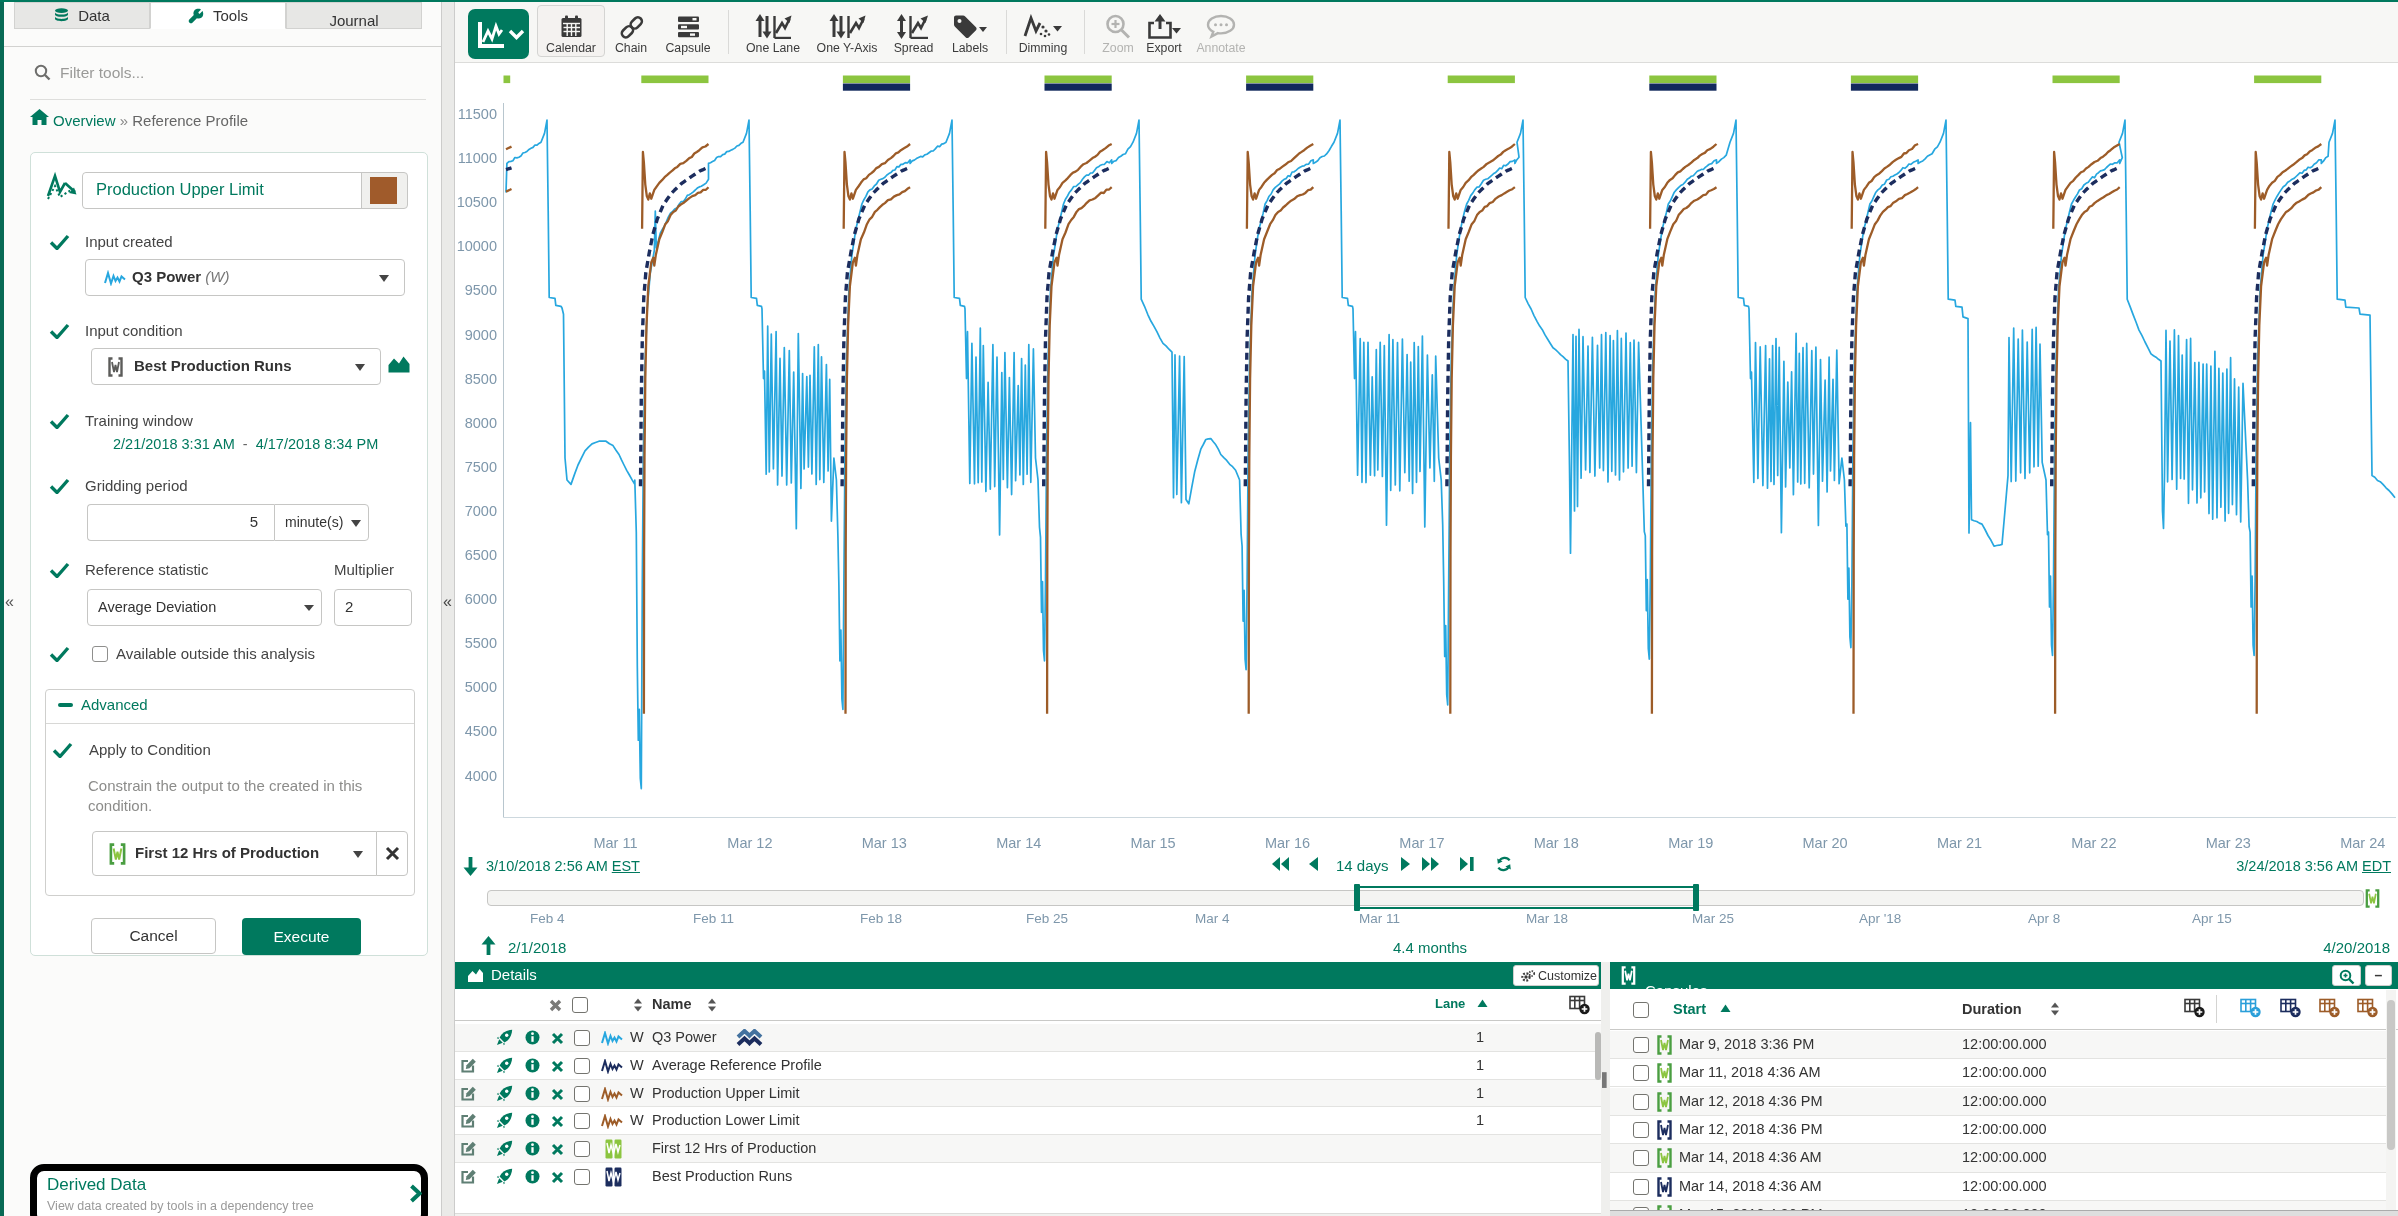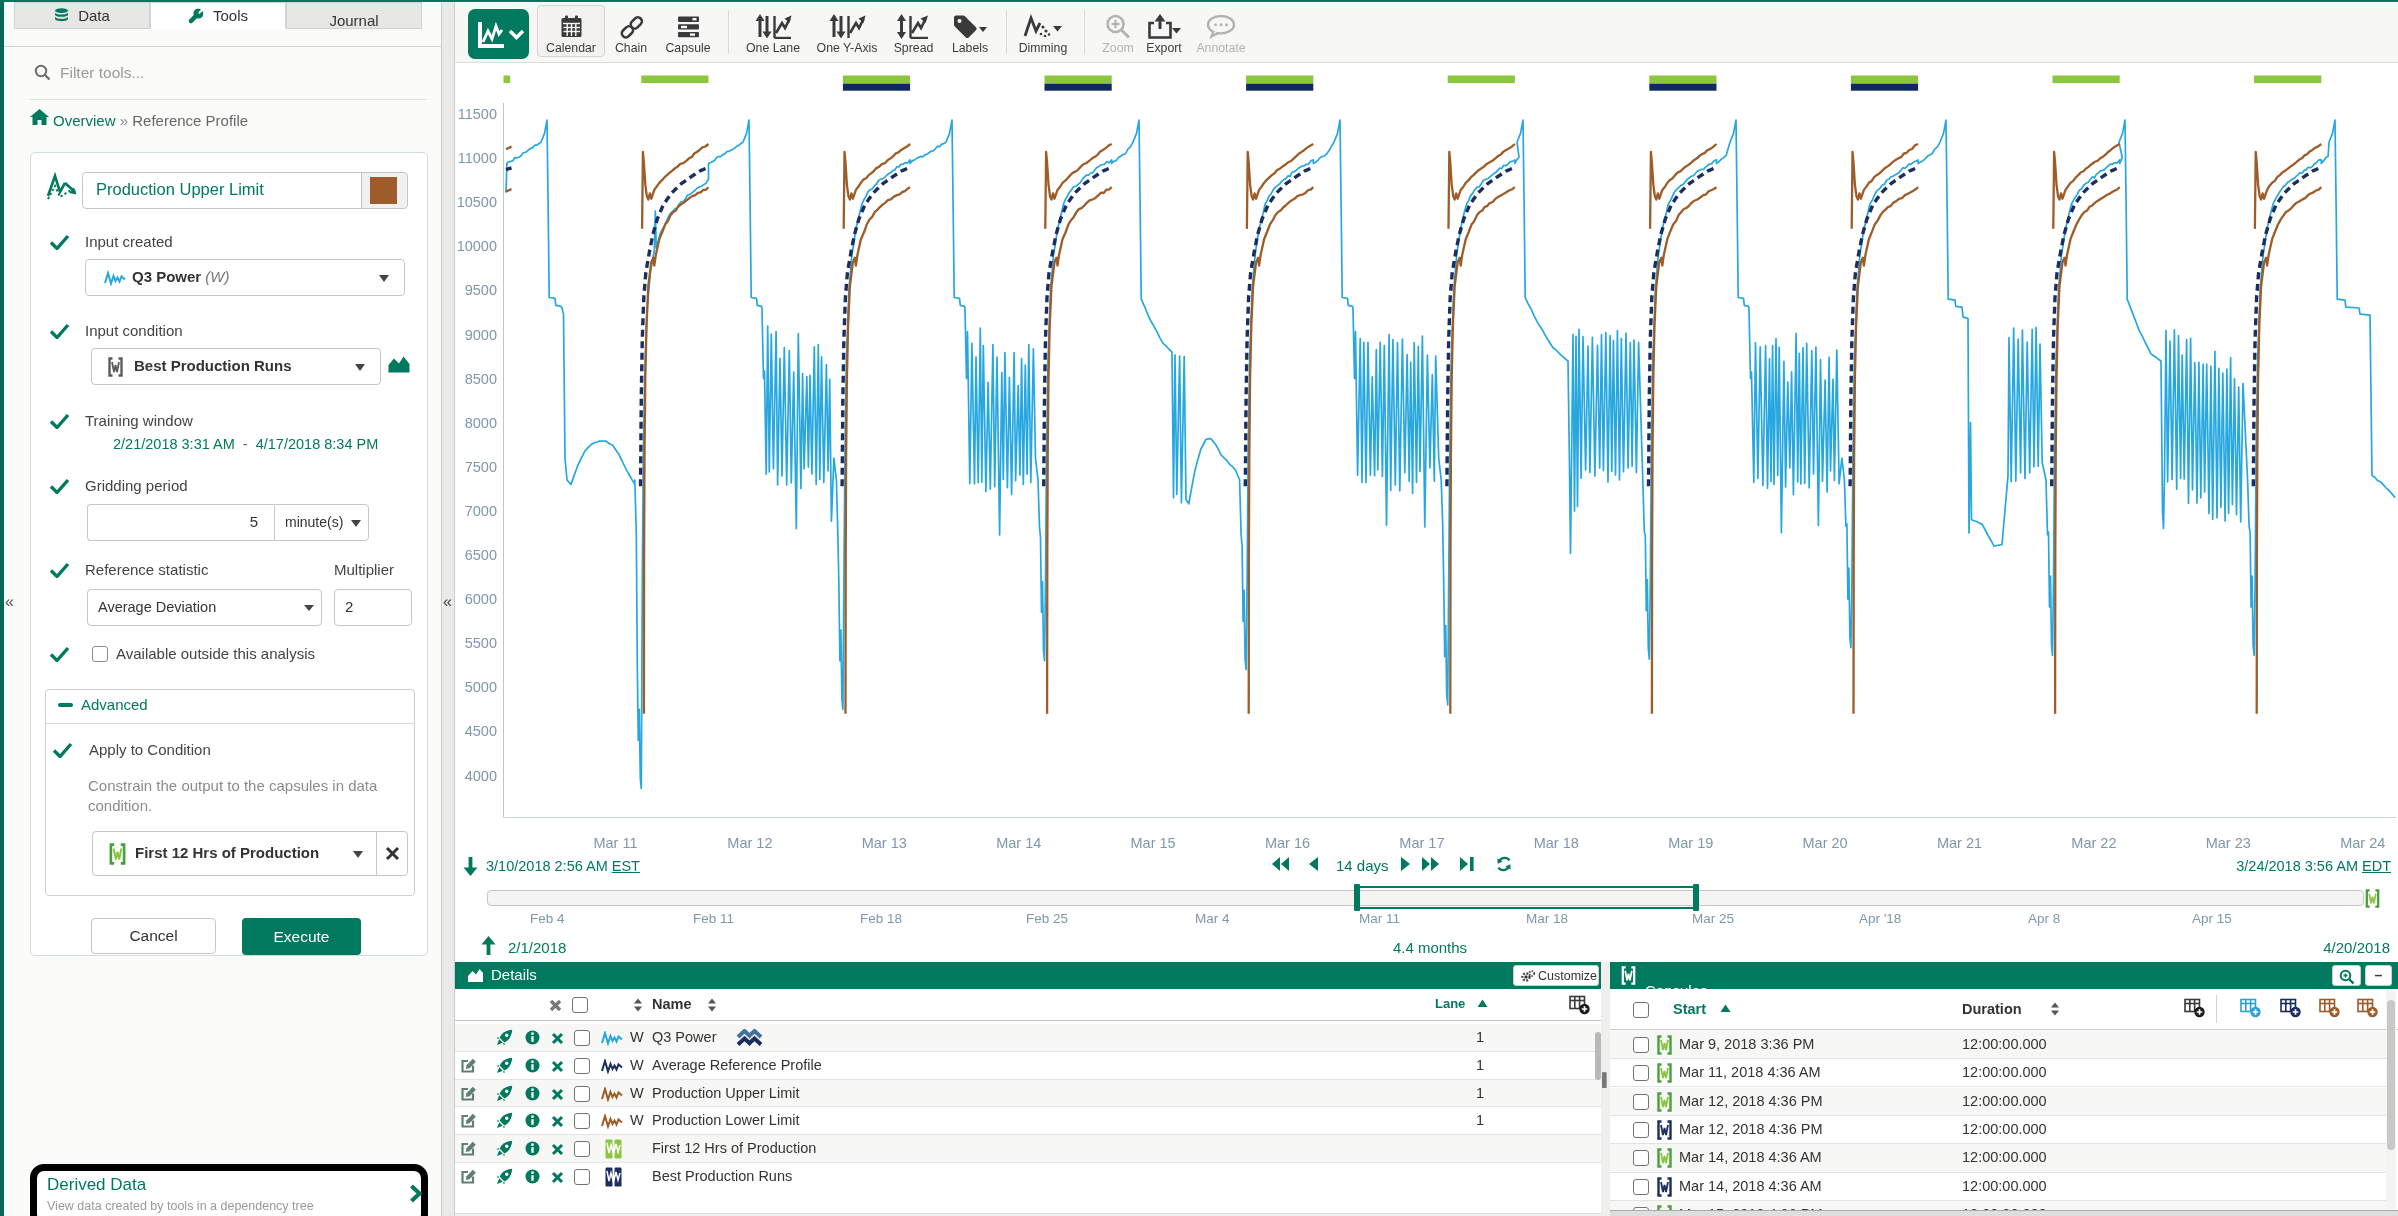--- a/index.html
+++ b/index.html
@@ -172,21 +172,21 @@
     <div class="abs lbl" style="left:85px;top:492px;">Available outside this analysis</div>
 
     <div class="abs" style="left:14px;top:536px;width:370px;height:207px;border:1px solid #cfcfcd;border-radius:4px;">
       <div class="abs" style="left:12px;top:13px;width:15px;height:4px;border-radius:2px;background:#00795e;"></div>
       <div class="abs" style="left:35px;top:6px;font-size:15px;color:#00795e;">Advanced</div>
       <div class="abs" style="left:0;top:33px;width:368px;border-top:1px solid #d8d8d6;"></div>
       <svg class="abs check" style="left:6px;top:52px;" viewBox="0 0 21 16">
             <path d="M2 8.5 L8 14.5 L19 2" fill="none" stroke="#00795e" stroke-width="3.4"></path>
           </svg>
       <div class="abs lbl" style="left:43px;top:51px;">Apply to Condition</div>
-      <div class="abs" style="left:42px;top:86px;width:310px;font-size:15px;line-height:20px;color:#8c8c8a;">Constrain the output to the capsules in data condition.</div>
+      <div class="abs" style="left:42px;top:86px;width:310px;font-size:15px;line-height:20px;color:#8c8c8a;">Constrain the output to the created in this condition.</div>
       <div class="ddbox" style="left:46px;top:141px;width:285px;height:45px;border-radius:4px 0 0 4px;">
         <svg class="abs" style="left:16px;top:11px;" width="17" height="22" viewBox="0 0 15 20">
               <g fill="none">
                 <path d="M4.5 1.5 H1.5 V18.5 H4.5" stroke="#4a9e41" stroke-width="2.4"></path>
                 <path d="M10.5 1.5 H13.5 V18.5 H10.5" stroke="#4a9e41" stroke-width="2.4"></path>
                 <path d="M4 5 L6 15 L7.5 8 L9 15 L11 5" stroke="#8cc540" stroke-width="1.8"></path>
               </g>
             </svg>
         <span class="abs" style="left:42px;top:12px;font-size:15px;font-weight:bold;color:#333;">First 12 Hrs of Production</span>
         <div class="caret" style="left:260px;top:19px;"></div>

